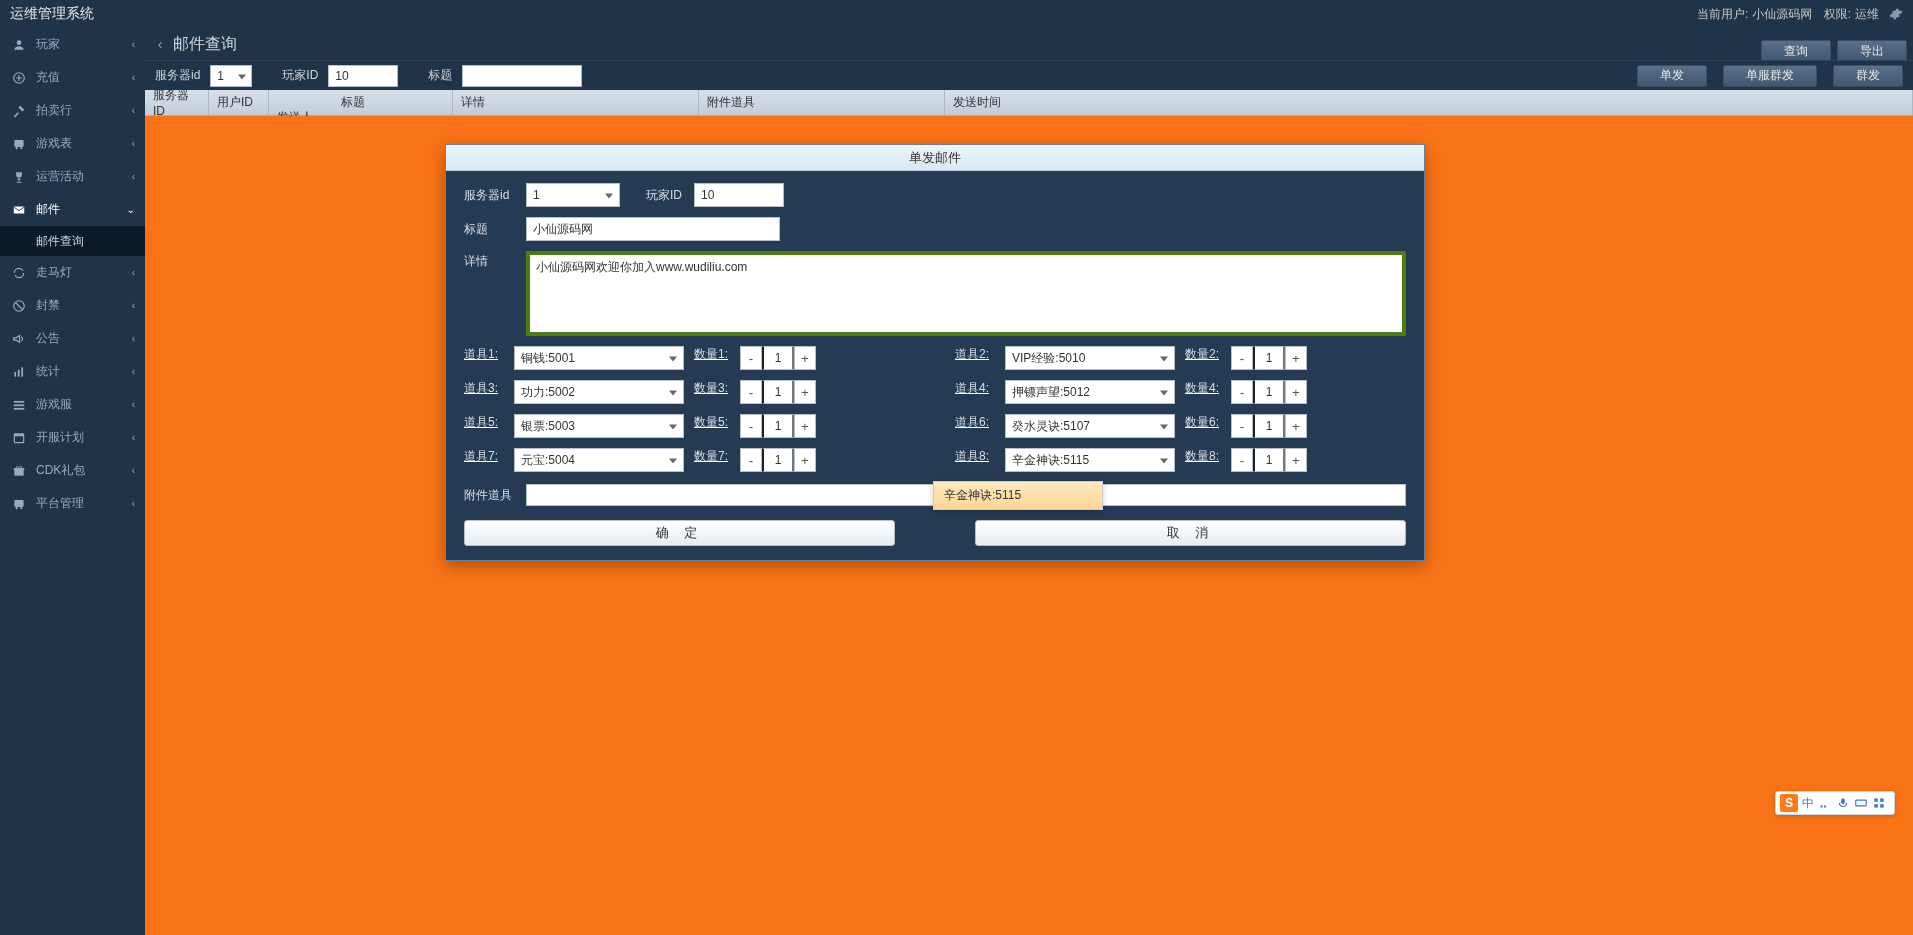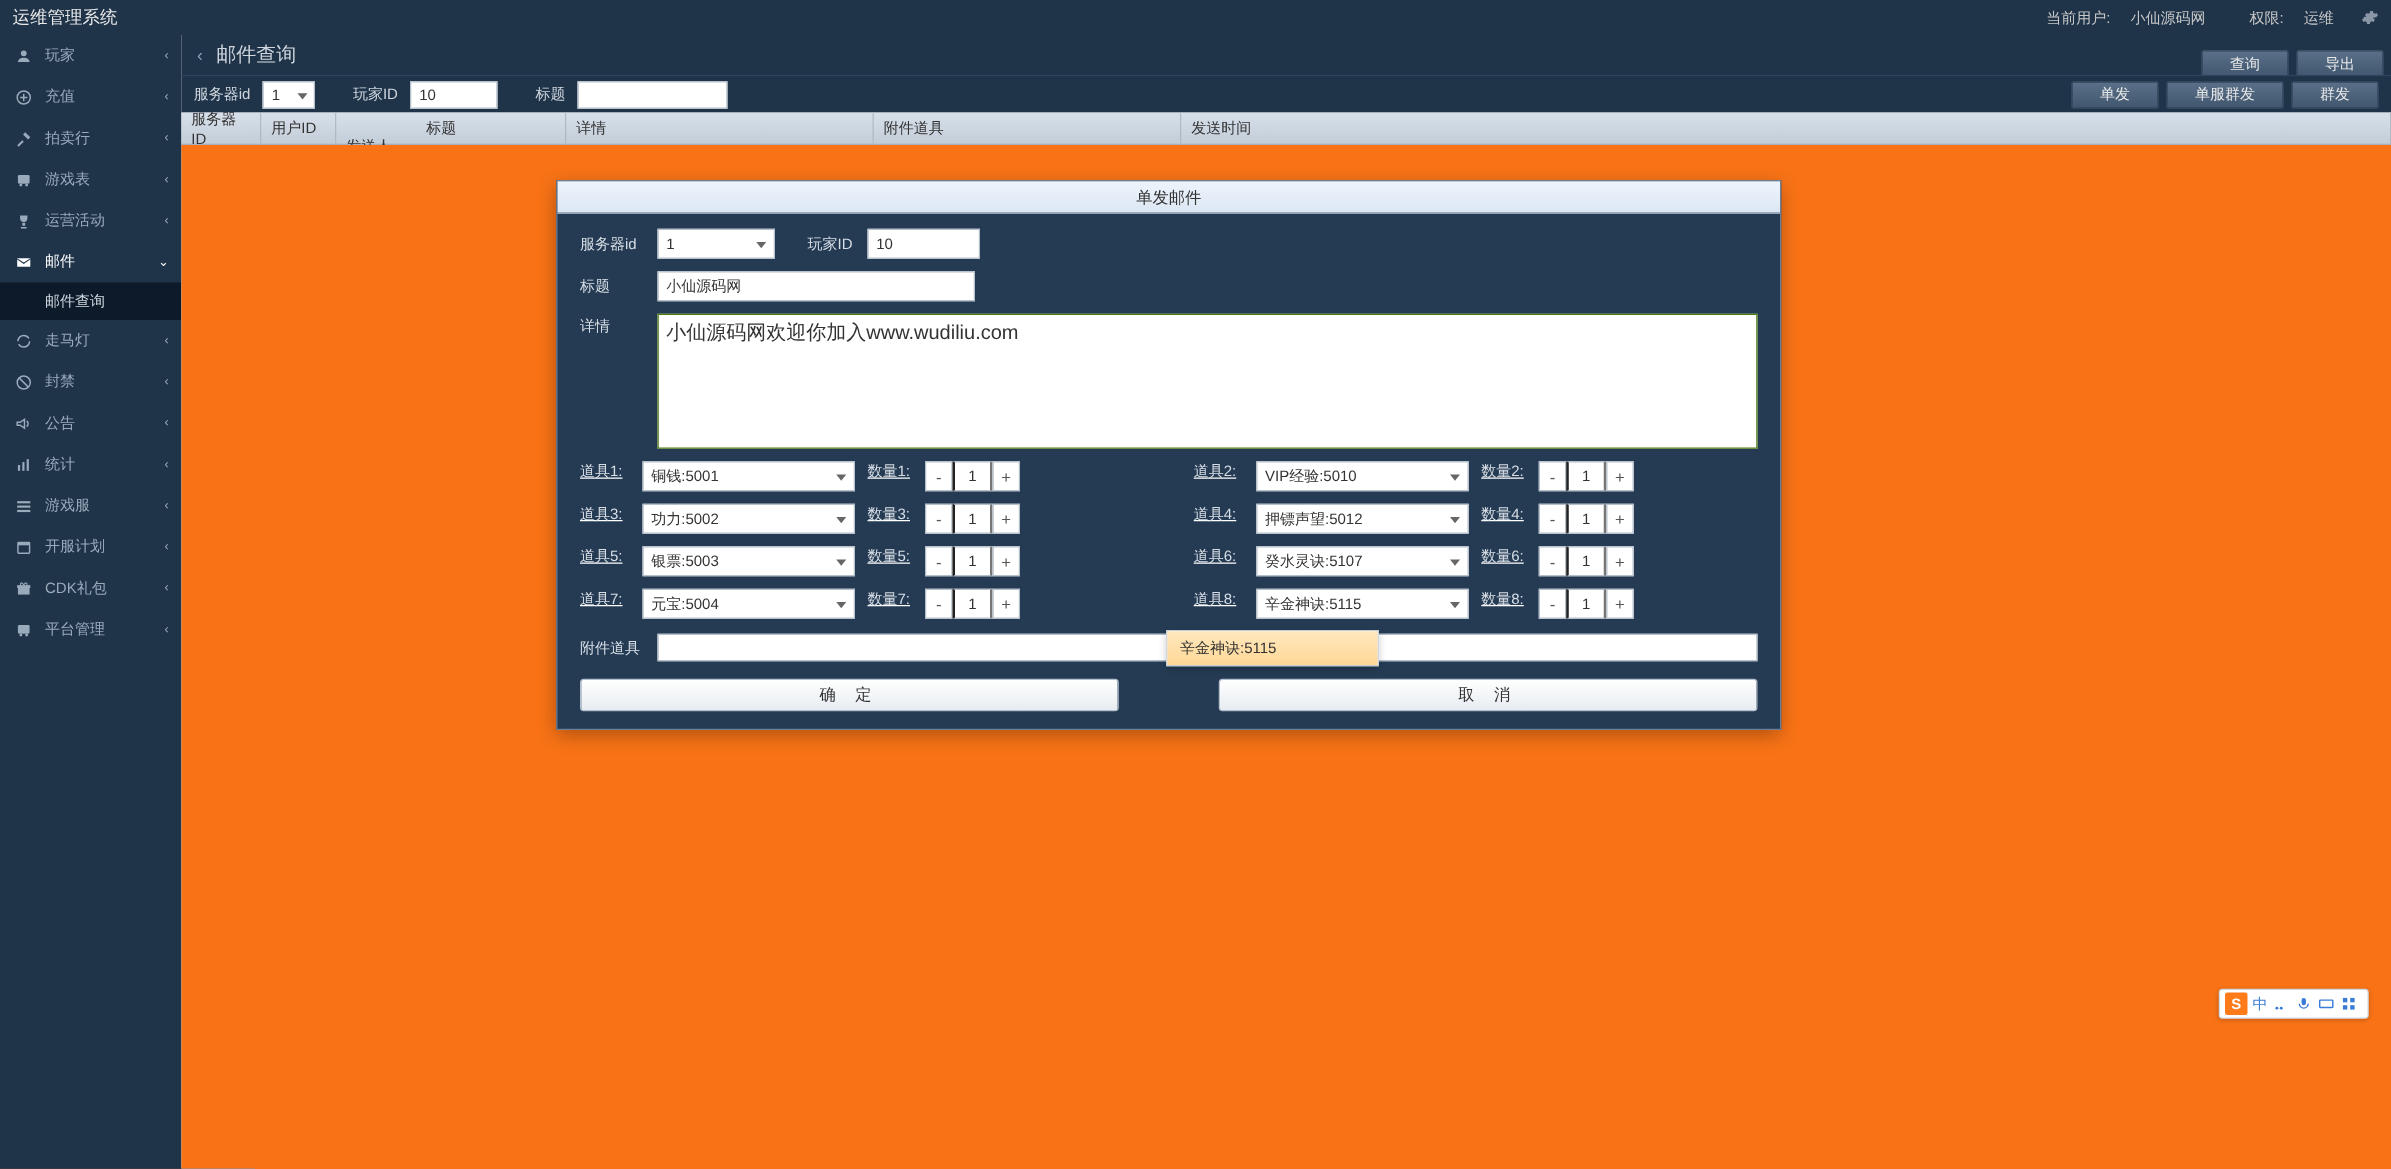--- a/index.html
+++ b/index.html
@@ -1,42 +1,42 @@
 <!DOCTYPE html>
 <html><head>
 <meta charset="utf-8">
 <style>
 * { margin: 0; padding: 0; box-sizing: border-box; font-family: "Microsoft YaHei", Arial, sans-serif; }
 html, body { height: 100%; }
 body { background: #1f3349; color: #fff; font-size: 12px; overflow: hidden; }
 
 .topbar { height: 28px; background: #1f3349; display: flex; align-items: center; padding: 0 10px; justify-content: space-between; }
 .topbar .title { font-size: 14px; color: #e8e8e8; }
-.topbar .userinfo { font-size: 12px; color: #c8c8c8; display: flex; align-items: center; gap: 16px; }
+.topbar .userinfo { font-size: 12px; color: #c8c8c8; display: flex; align-items: center; gap: 4px; }
 .gear-icon { width: 14px; height: 14px; color: #8a96a5; }
 
 .container { display: flex; height: calc(100% - 28px); }
 
 .sidebar { width: 145px; background: #1f3349; overflow-y: auto; flex-shrink: 0; }
 .sidebar-item { display: flex; align-items: center; height: 33px; padding: 0 10px; color: #9ab; cursor: pointer; position: relative; }
 .sidebar-item.expanded { color: #fff; }
 .sidebar-item .icon { width: 18px; margin-right: 8px; display: inline-flex; align-items: center; justify-content: center; }
 .sidebar-item .arrow { position: absolute; right: 10px; font-size: 10px; }
 .sidebar-sub { background: #0d1a2a; height: 30px; display: flex; align-items: center; padding-left: 36px; color: #d0d8e0; cursor: pointer; }
 
 .main { flex: 1; display: flex; flex-direction: column; background: #c2c8cf; overflow: hidden; }
 
 .pagehead { background: #1f3349; height: 32px; display: flex; align-items: center; padding: 0 6px; color: #cfd6de; }
 .collapse-arrow { width: 18px; text-align: center; color: #8fa4bc; cursor: pointer; font-size: 14px; }
 .pagetitle { font-size: 16px; margin-left: 4px; }
 .head-actions { margin-left: auto; display: flex; gap: 6px; margin-top: 14px; }
 
 .toolbar { background: #1f3349; height: 30px; display: flex; align-items: center; padding: 0 10px; gap: 8px; border-top: 1px solid #2e4560; }
 .toolbar .lbl { color: #cfd6de; margin-right: 2px; }
-.toolbar .right { margin-left: auto; display: flex; gap: 6px; }
+.toolbar .right { margin-left: auto; display: flex; gap: 16px; }
 
 .small-input { background: #fff; border: 1px solid #b5bfca; height: 22px; padding: 0 6px; color: #333; font-size: 12px; }
 .small-select { background: #fff; border: 1px solid #b5bfca; height: 22px; padding: 0 18px 0 6px; color: #333; position: relative; display: inline-flex; align-items: center; min-width: 40px; }
 .small-select::after { content: ""; position: absolute; right: 5px; top: 50%; transform: translateY(-30%); border-left: 4px solid transparent; border-right: 4px solid transparent; border-top: 5px solid #666; }
 
 .btn { background: linear-gradient(#5a7089, #41576f); border: 1px solid #3a4e64; color: #e8e8e8; height: 22px; padding: 0 22px; cursor: pointer; font-size: 12px; border-radius: 2px; }
 
 .tablehead { background: linear-gradient(#d7e0ea, #c3cdd8); height: 26px; display: flex; border-bottom: 1px solid #a6b0bb; color: #333; }
 .tablehead .col { padding: 0 8px; display: flex; align-items: center; border-right: 1px solid #b0bac5; }
 
@@ -46,21 +46,21 @@
 .modal { position: absolute; left: 300px; top: 28px; width: 980px; background: #243b53; border: 1px solid #6b7f96; box-shadow: 0 5px 15px rgba(0,0,0,0.3); }
 .modal-title { background: linear-gradient(#eef4fb, #dbe7f4); color: #333; text-align: center; height: 26px; line-height: 26px; font-size: 13px; border-bottom: 1px solid #b9c7d6; }
 .modal-body { padding: 12px 18px 14px 18px; }
 .form-row { display: flex; align-items: center; margin-bottom: 10px; }
 .form-row .flabel { width: 62px; color: #d8dee6; }
 .form-row .wide-label { width: 62px; color: #d8dee6; align-self: flex-start; padding-top: 2px; }
 
 .m-input { background: #fff; border: 1px solid #b5bfca; height: 24px; padding: 0 6px; color: #333; font-size: 12px; }
 .m-select { background: #fff; border: 1px solid #b5bfca; height: 24px; padding: 0 20px 0 6px; color: #333; position: relative; display: inline-flex; align-items: center; }
 .m-select::after { content: ""; position: absolute; right: 6px; top: 50%; transform: translateY(-30%); border-left: 4px solid transparent; border-right: 4px solid transparent; border-top: 5px solid #666; }
-.m-textarea { background: #fff; border: 1px solid #4d7c0f; height: 108px; padding: 4px 6px; color: #333; font-size: 16px; resize: none; flex: 1; }
+.m-textarea { background: #fff; border: 4px solid #4d7c0f; height: 85px; padding: 4px 6px; color: #333; font-size: 12px; resize: none; flex: 1; }
 
 .item-grid { display: grid; grid-template-columns: 1fr 1fr; gap: 10px 40px; }
 .item-cell { display: flex; gap: 6px; text-decoration: underline; }
 .item-cell .ilabel { width: 44px; color: #d8dee6; }
 .item-cell .qlabel { color: #d8dee6; margin-left: 4px; width: 40px; }
 .item-sel { width: 170px; }
 .spinbox { display: flex; }
 .spinbox .sb-btn { width: 22px; height: 24px; background: #fff; border: 1px solid #b5bfca; color: #555; cursor: pointer; display: flex; align-items: center; justify-content: center; }
 .spinbox .sb-val { width: 32px; height: 24px; background: #fff; border-top: 1px solid #b5bfca; border-bottom: 1px solid #b5bfca; text-align: center; font-size: 12px; color: #333; }
 

